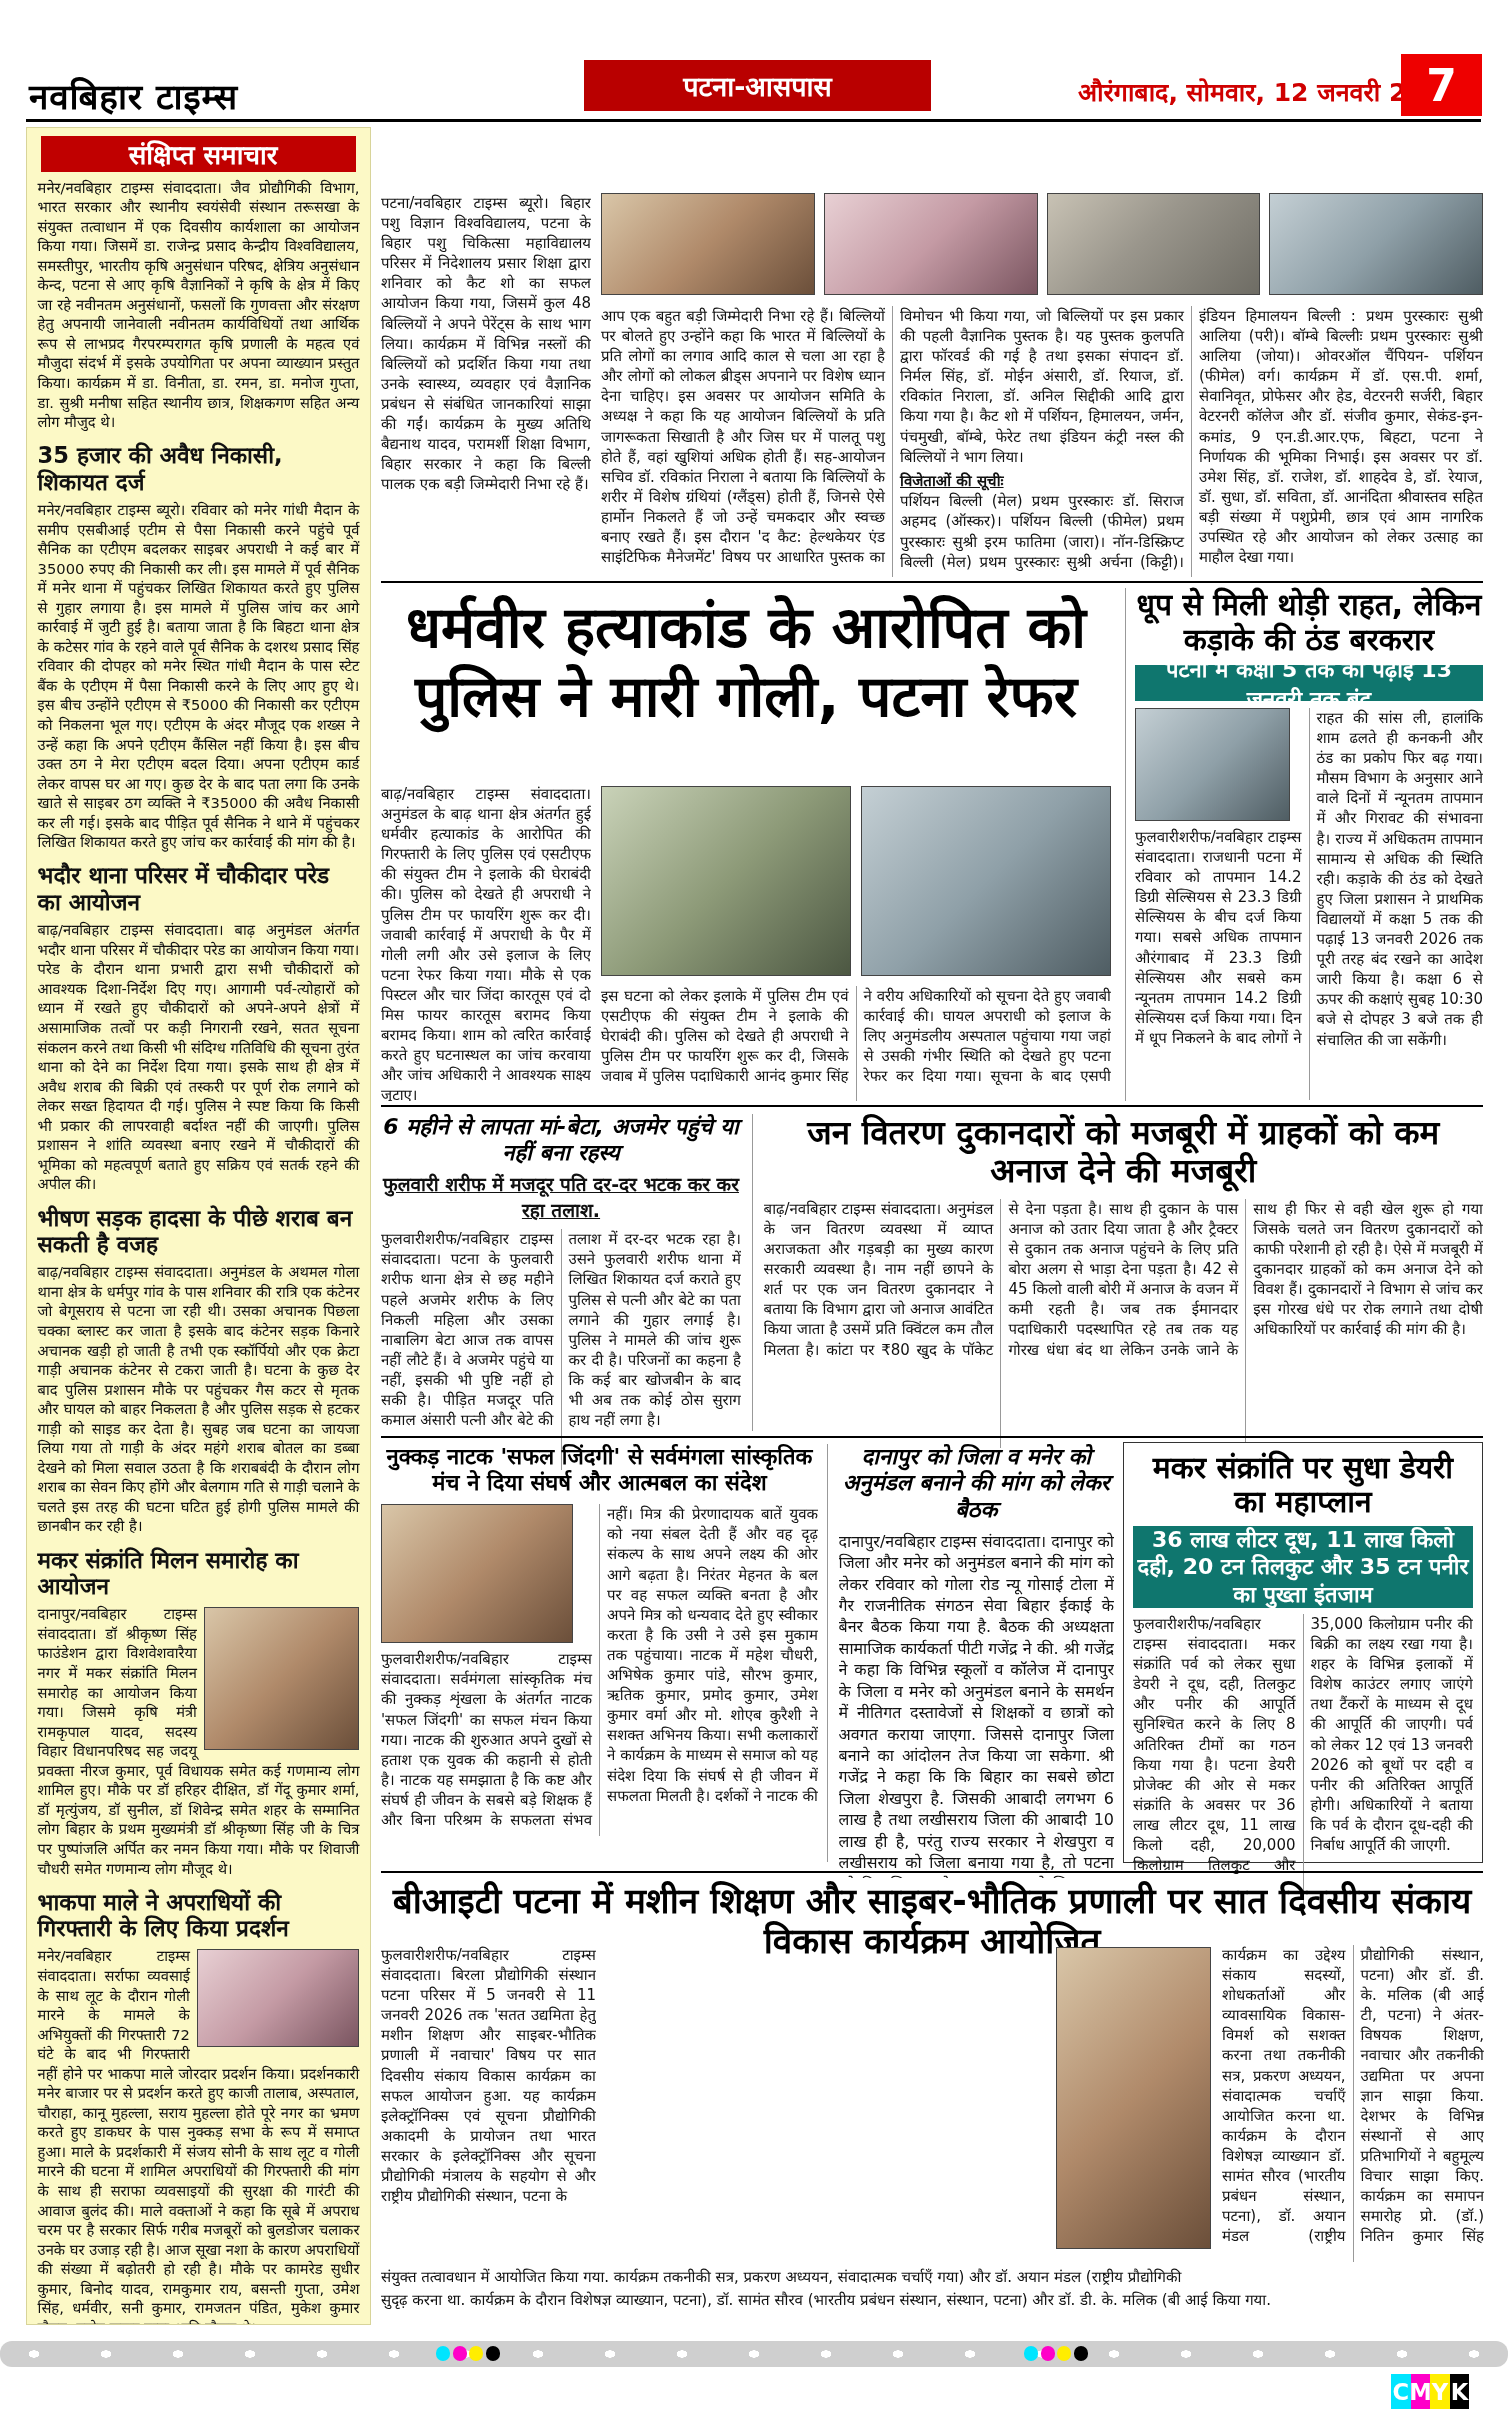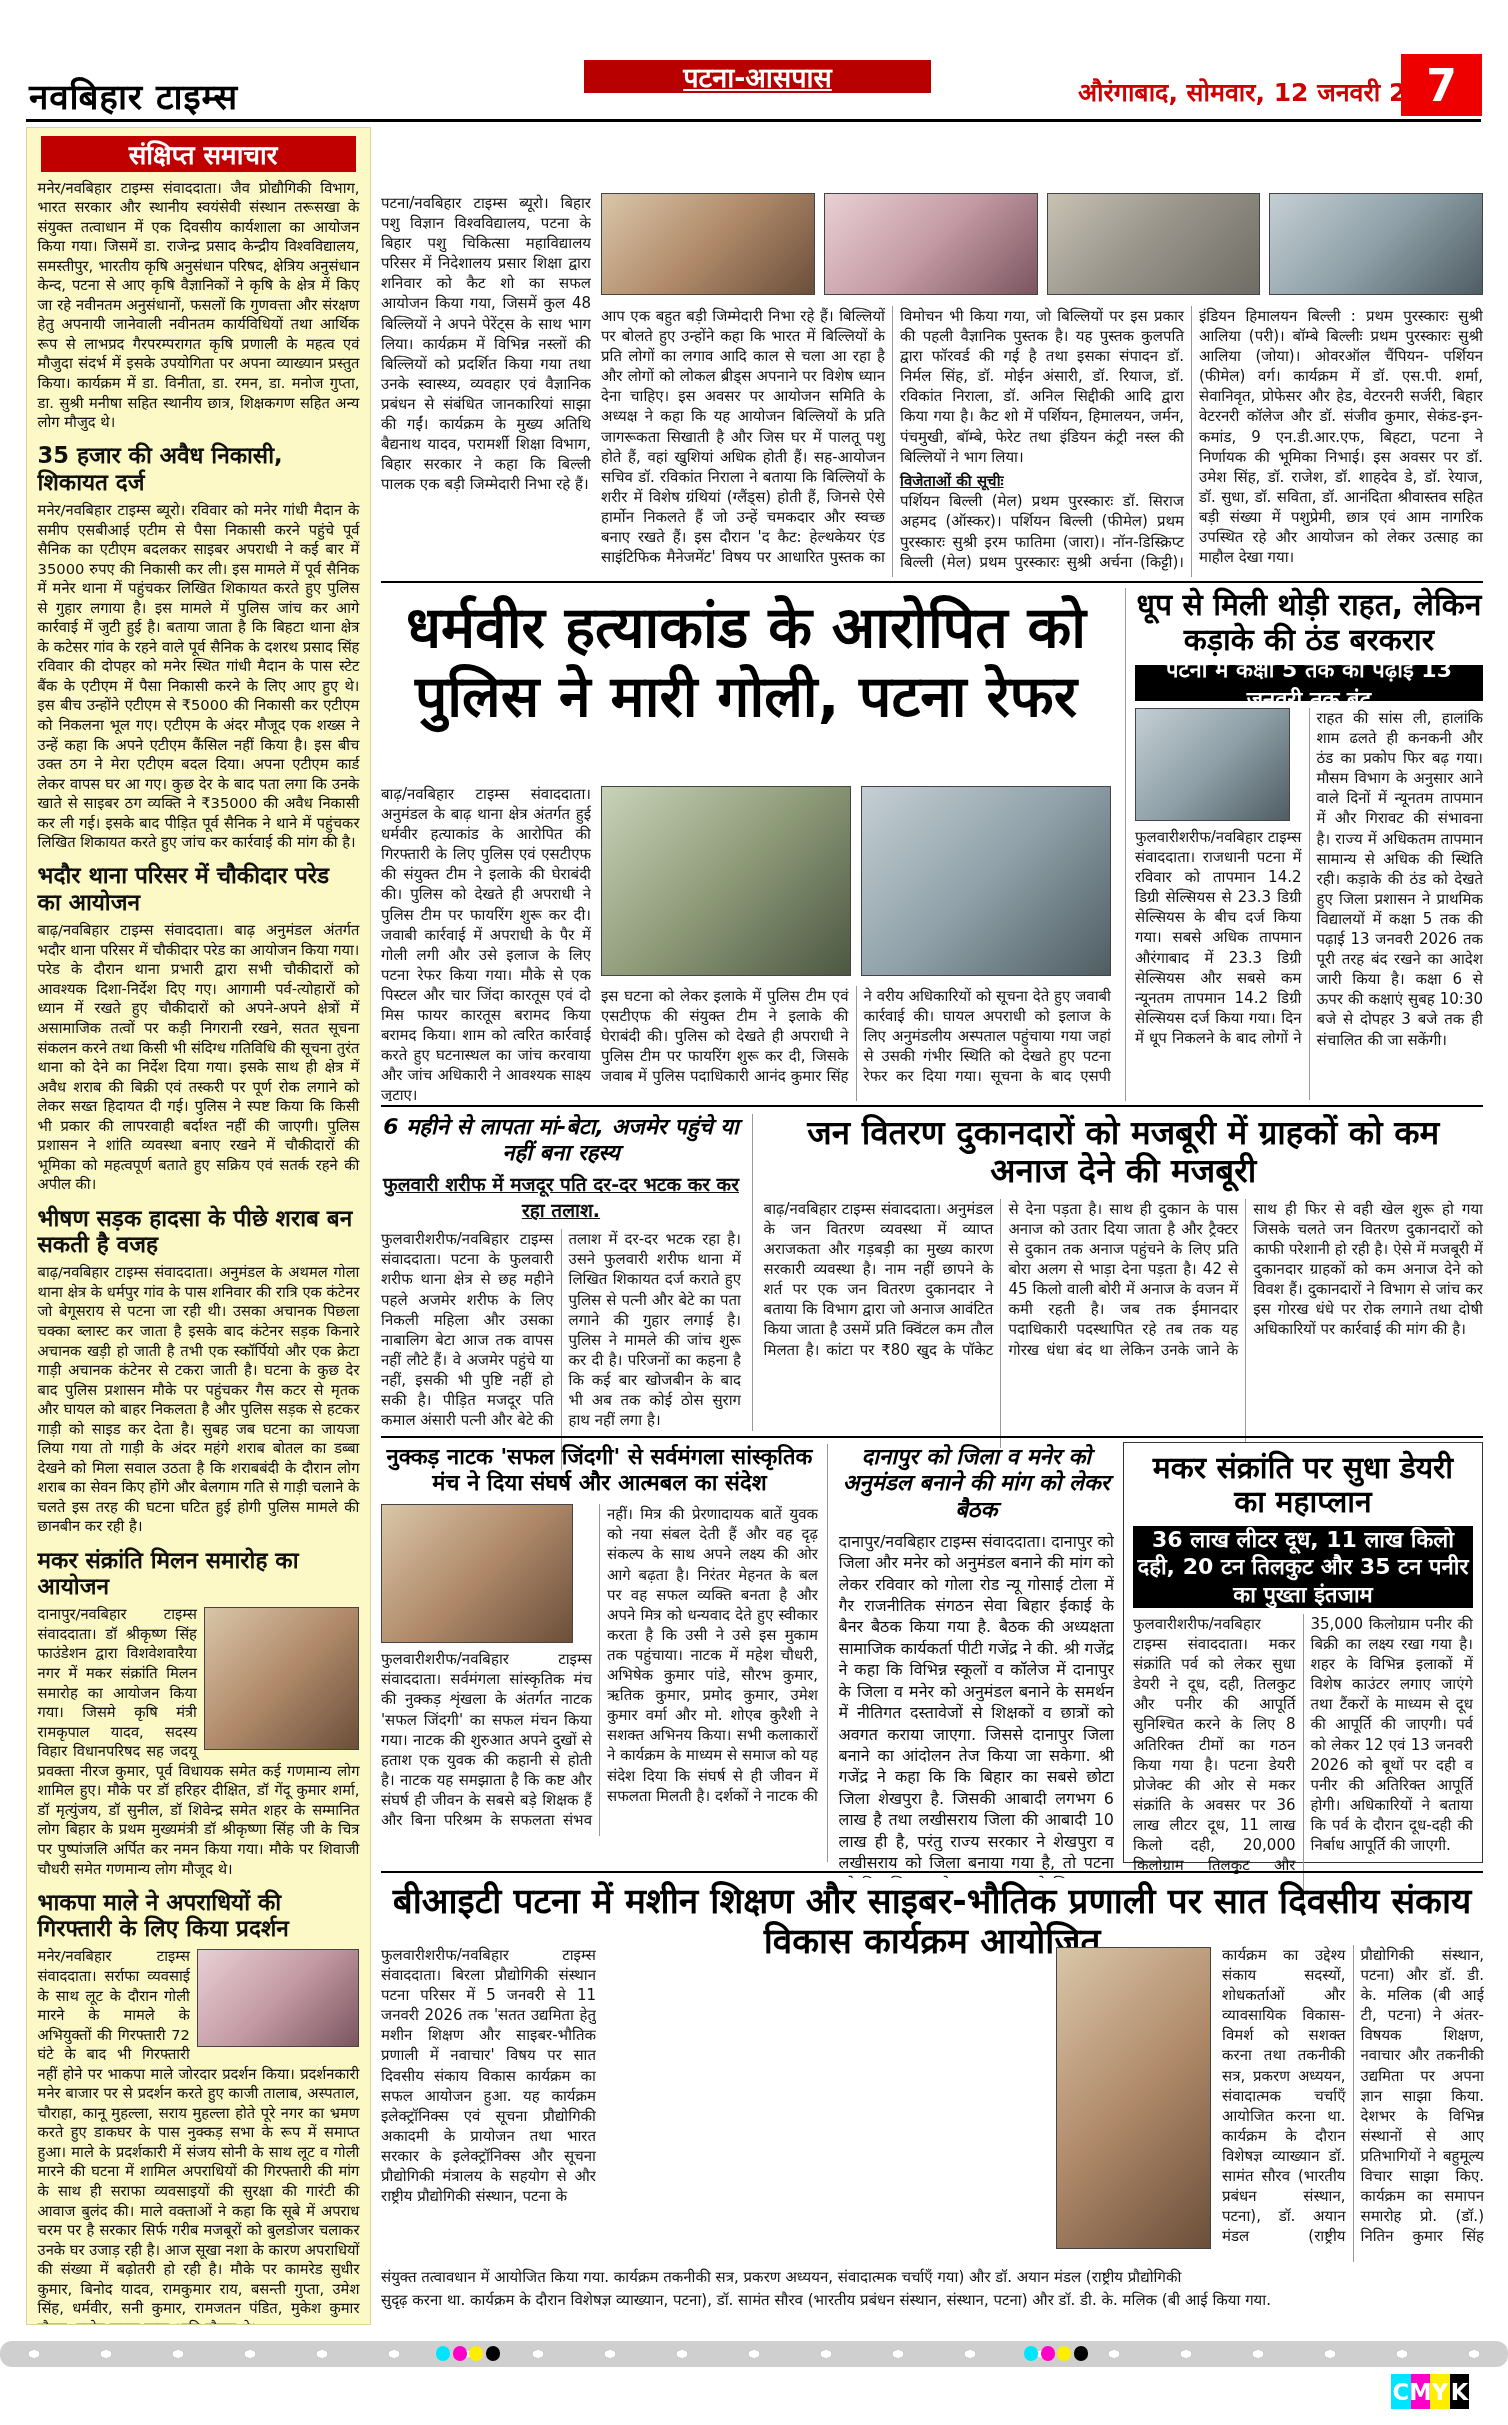--- a/index.html
+++ b/index.html
@@ -34,21 +34,21 @@
   .brief-headline{font-size:22.6px;font-weight:bold;line-height:1.18;margin:10.6px 0 4.5px 0;}
   .brief-body{font-size:14.7px;line-height:1.33;text-align:justify;}
   .float-r{float:right;margin:3px 0 4.5px 7.5px;}
   
   .cat-headline{font-size:39px;line-height:1.1;}
   
   .kicker{font-size:22px;font-weight:bold;}
   .main-headline{font-size:57px;line-height:1.22;}
   
   .story-headline-40{font-size:30px;line-height:1.15;}
-  .red-bar{background:#000000;color:#fff;font-weight:bold;display:flex;align-items:center;justify-content:center;text-align:center;}
+  .red-bar{background:#0f766e;color:#fff;font-weight:bold;display:flex;align-items:center;justify-content:center;text-align:center;}
   .story-headline-34{font-size:22px;line-height:1.2;font-style:italic;}
   .story-headline-44{font-size:33px;line-height:1.15;}
   .story-headline-36{font-size:22px;line-height:1.2;}
   .sub-underline{font-size:19px;font-weight:bold;text-decoration:underline;}
   .boxed{border:1.5px solid #333;box-sizing:border-box;background:#fff;}
   
   .bit-headline{font-size:35px;line-height:1.15;}
   .photo-label{position:absolute;top:6px;left:0;right:0;text-align:center;color:#eef4f8;
                font-size:19.6px;font-weight:bold;letter-spacing:3px;text-shadow:0 0.8px 1.5px #223;}
   .press-bar{background:#cfcfcf;border-radius:12px;
@@ -61,21 +61,21 @@
   .cmyk span{width:19.6px;height:35px;display:flex;align-items:center;justify-content:center;
              color:#fff;font-size:22.6px;font-weight:bold;}
   .cmyk .c{background:#00e5ff;} .cmyk .m{background:#ff00c8;} .cmyk .y{background:#ffee00;} .cmyk .k{background:#000;}
 </style>
 </head>
 <body>
 
 <div class="page">
 
   <div class="abs paper-name" style="left:29px;top:72px;">नवबिहार टाइम्स</div>
-  <div class="abs section-box" style="left:584px;top:60px;width:347px;height:33px;text-decoration:underline;">
+  <div class="abs section-box" style="left:584px;top:60px;width:347px;height:51px;">
     <span>पटना-आसपास</span>
   </div>
   <div class="abs date-line" style="left:1078px;top:74px;">औरंगाबाद, सोमवार, 12 जनवरी 2026</div>
   <div class="abs page-num-box" style="left:1401px;top:54px;width:81px;height:62px;">
     <span>7</span>
   </div>
   <div class="abs header-rule" style="left:26px;top:119px;width:1455px;"></div>
 
   <div class="abs briefs" style="left:26px;top:127px;width:345px;height:2198px;">
     <div class="briefs-title">

